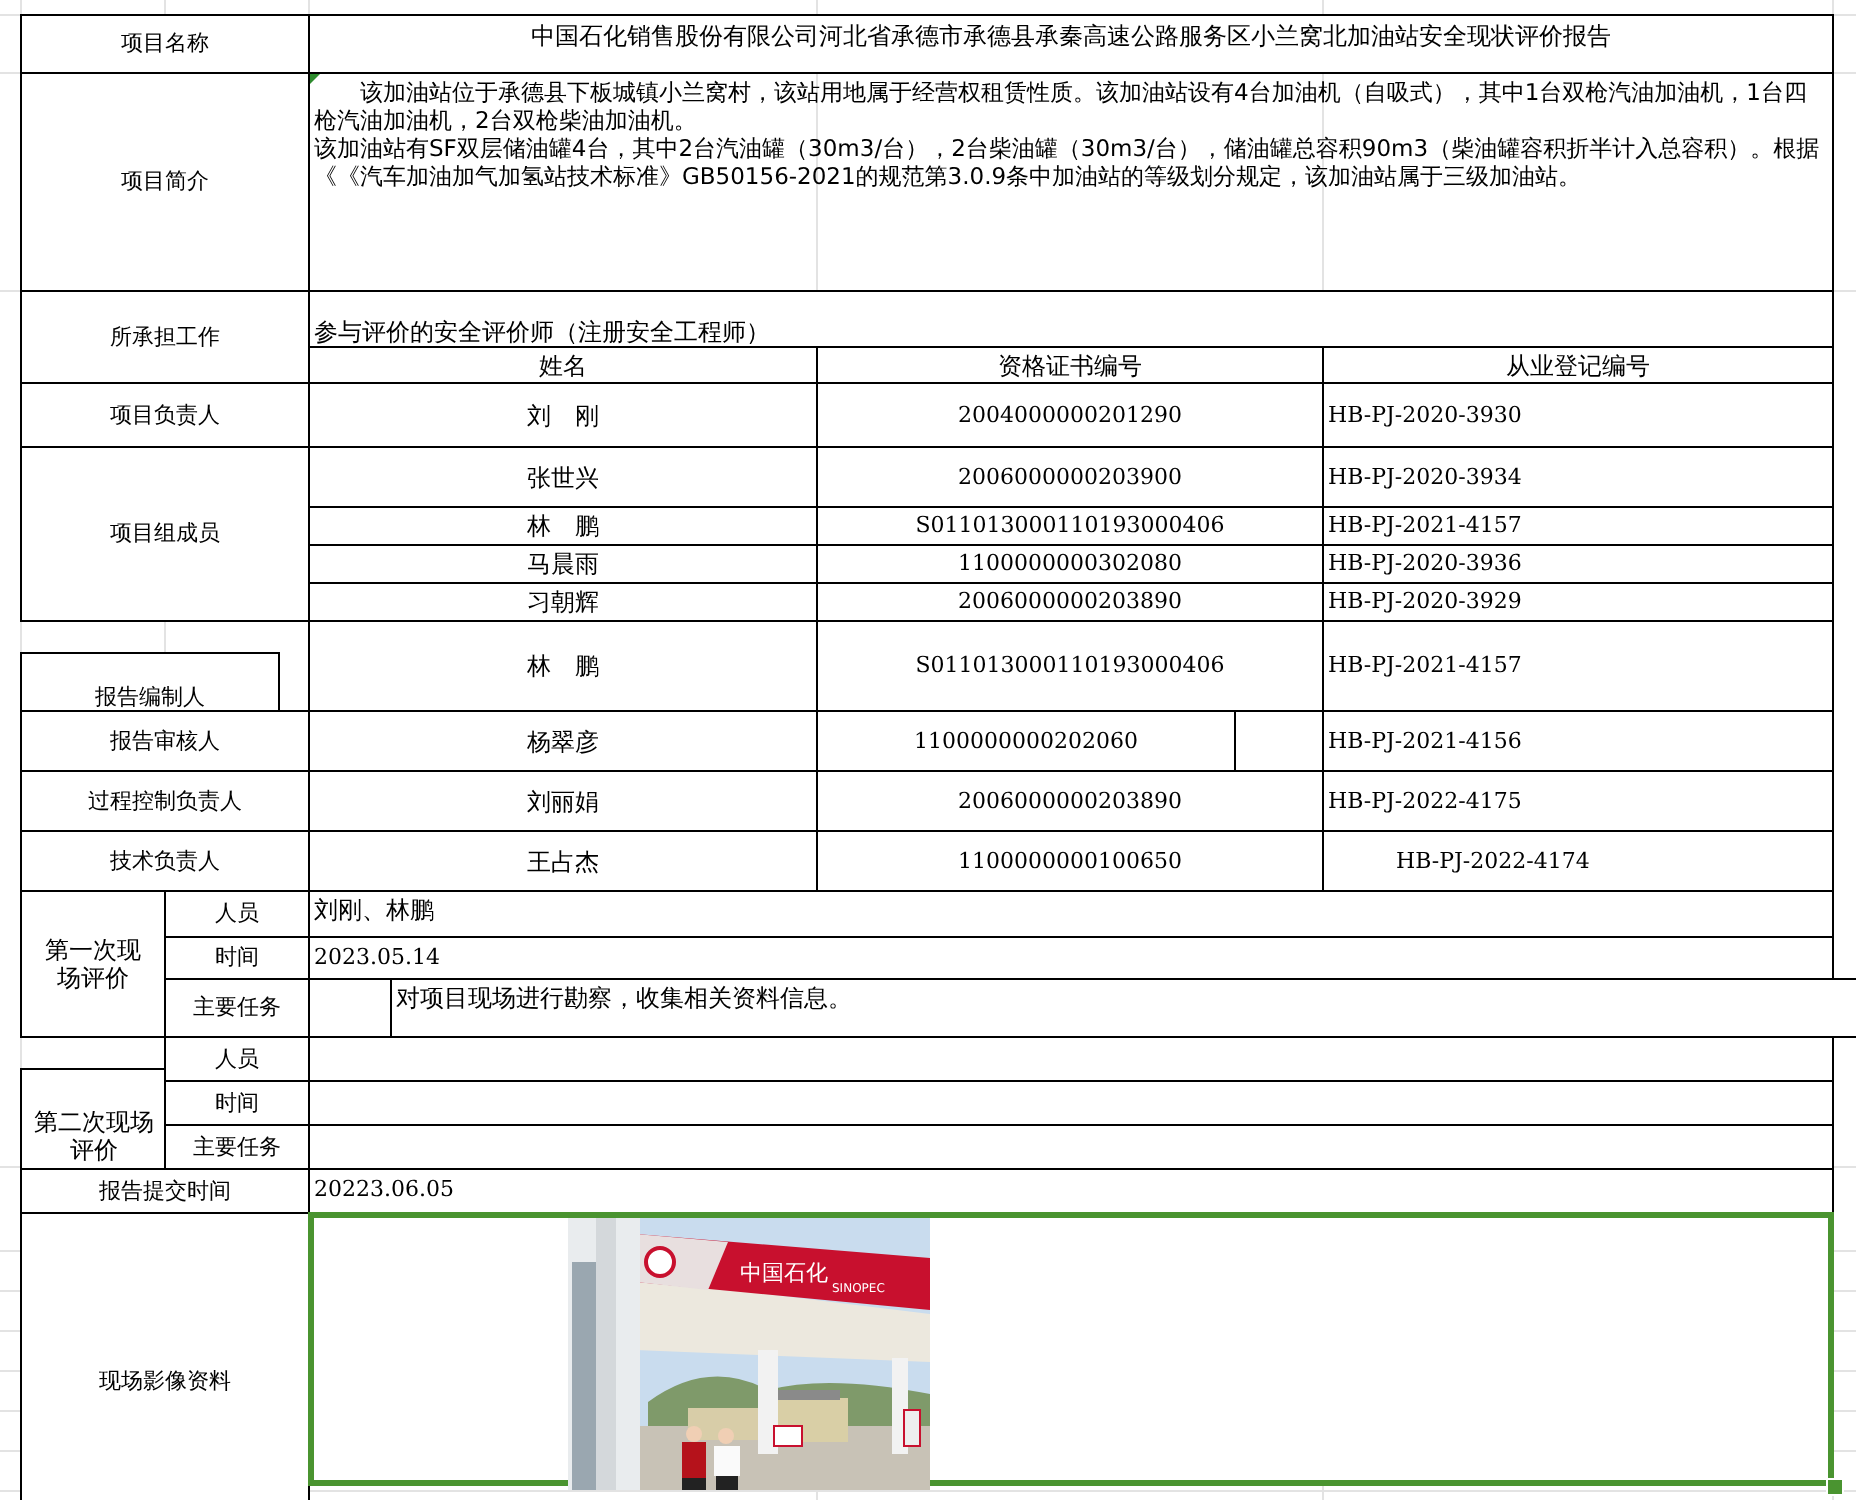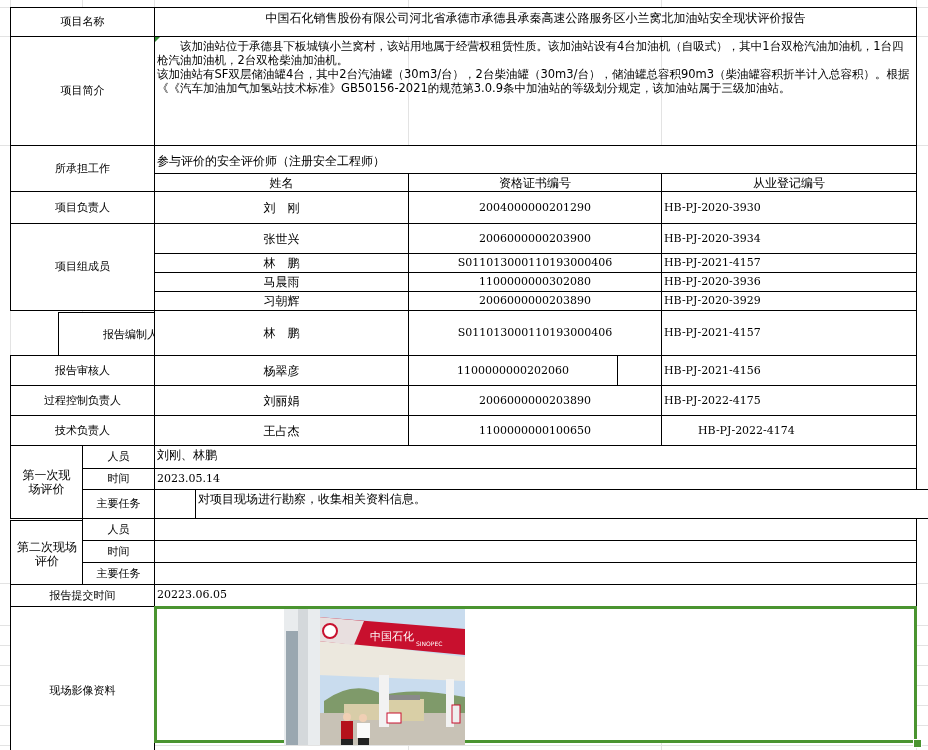--- a/index.html
+++ b/index.html
@@ -15,21 +15,21 @@
   .gv { position:absolute; top:0; height:750px; width:1px; background:#e3e3e3; }
 
   .cell {
     position:absolute; box-sizing:border-box;
     border:1px solid #000; background:#fff;
     display:flex; align-items:center; justify-content:center;
     overflow:hidden; white-space:nowrap;
     font-size:12px; line-height:14px;
   }
   .cell.left { justify-content:flex-start; padding-left:2px; }
-  .cell.top { align-items:center; }
+  .cell.top { align-items:flex-end; }
   .mono { font-family:"DejaVu Serif", "Liberation Serif", serif; font-size:11px; }
   .wrap { white-space:normal; text-align:left; }
   .label-big { font-size:11px; }
   .intro {
     position:absolute; left:154px; top:36px; width:763px; height:110px;
     box-sizing:border-box; border:1px solid #000; padding:2px 2px 0 2px;
     font-size:11.5px; line-height:14px; white-space:normal; overflow:hidden;
   }
   .intro p { margin:0; }
   .intro .indent { text-indent:2em; }
@@ -151,21 +151,21 @@
 <div class="cell" style="left:154px;top:291px;width:255px;height:20px;">
     <span>习朝辉</span>
   </div>
 <div class="cell mono" style="left:408px;top:291px;width:254px;height:20px;">
     <span>2006000000203890</span>
   </div>
 <div class="cell left mono" style="left:661px;top:291px;width:256px;height:20px;">
     <span>HB-PJ-2020-3929</span>
   </div>
 
-<div class="cell label-big" style="left:10px;top:312px;width:145px;height:46px;margin-left:48px;">
+<div class="cell label-big" style="left:10px;top:326px;width:130px;height:46px;">
   <span>报告编制人</span>
 </div>
 <div class="cell" style="left:154px;top:310px;width:255px;height:46px;">
     <span>林　鹏</span>
   </div>
 <div class="cell mono" style="left:408px;top:310px;width:254px;height:46px;">
     <span>S011013000110193000406</span>
   </div>
 <div class="cell left mono" style="left:661px;top:310px;width:256px;height:46px;">
     <span>HB-PJ-2021-4157</span>
@@ -227,21 +227,21 @@
     <span>2023.05.14</span>
   </div>
 
 <div class="cell label-big" style="left:82px;top:489px;width:73px;height:30px;">
     <span>主要任务</span>
   </div>
 <div class="cell left" style="left:154px;top:489px;width:763px;height:30px;align-items:flex-start;padding-top:2px;margin-left:41px;">
     <span>对项目现场进行勘察，收集相关资料信息。</span>
   </div>
 
-<div class="cell wrap" style="left:10px;top:520px;width:74px;height:67px;text-align:center;justify-content:flex-end;padding:0 6px;">
+<div class="cell wrap" style="left:10px;top:534px;width:74px;height:67px;text-align:center;justify-content:flex-end;padding:0 6px;">
   <span style="text-align:center;">第二次现场评价</span>
 </div>
 <div class="cell label-big" style="left:82px;top:518px;width:73px;height:23px;">
     <span>人员</span>
   </div>
 <div class="cell left" style="left:154px;top:518px;width:763px;height:23px;">
     <span></span>
   </div>
 
 <div class="cell label-big" style="left:82px;top:540px;width:73px;height:23px;">

